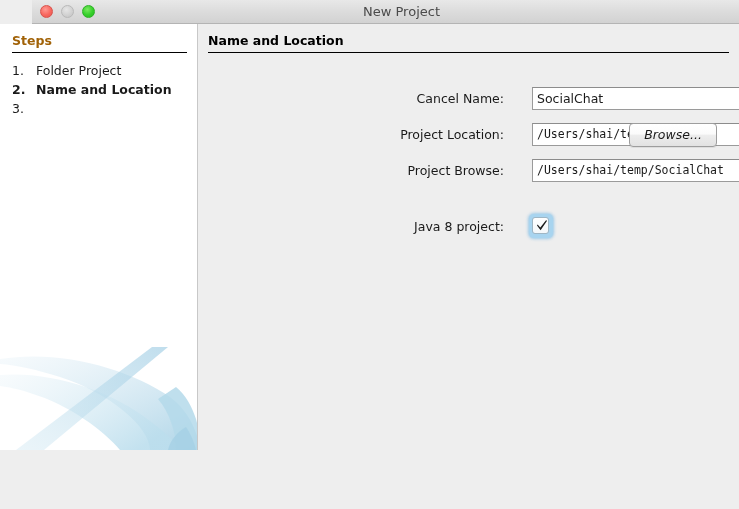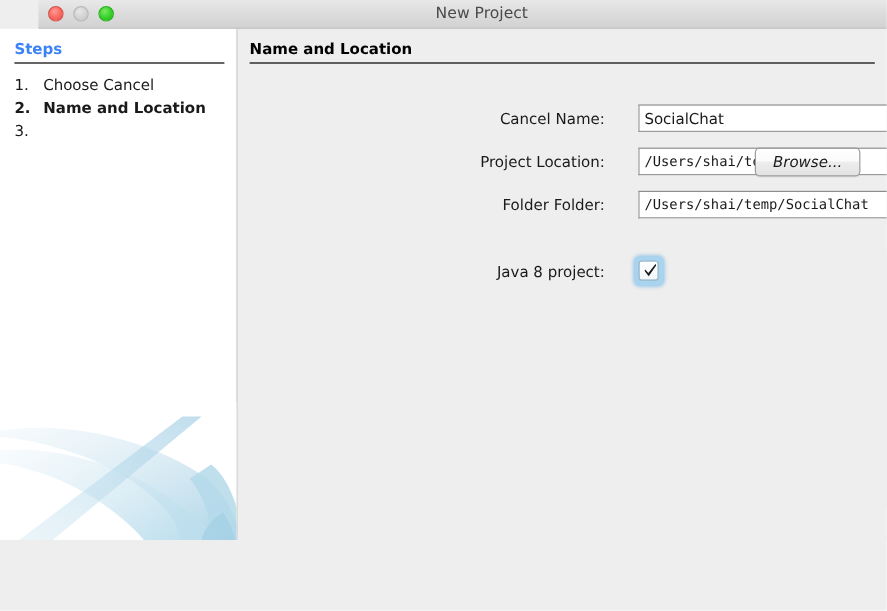--- a/index.html
+++ b/index.html
@@ -69,21 +69,21 @@
     background: #ffffff;
     border-right: 1px solid #c8c8c8;
     box-sizing: border-box;
     overflow: hidden;
   }
   #steps-title {
     position: absolute;
     left: 12px; top: 9px;
     font-size: 12.5px;
     font-weight: bold;
-    color: #3b82f6;
+    color: #a16207;
   }
   #steps-rule {
     position: absolute;
     left: 12px; top: 28px;
     width: 175px;
     height: 1px;
     background: #000000;
   }
   #steps-list {
     position: absolute;
@@ -290,21 +290,21 @@
     </div>
   </div>
 
   <div id="steps-panel">
     <div id="steps-title">Steps</div>
     <div id="steps-rule"></div>
 
     <div id="steps-list">
       <div class="step-row">
         <span class="step-num">1.</span>
-        <span class="step-label">Choose Cancel</span>
+        <span class="step-label">Folder Project</span>
       </div>
       <div class="step-row current">
         <span class="step-num">2.</span>
         <span class="step-label">Name and Location</span>
       </div>
       <div class="step-row">
         <span class="step-num">3.</span>
       </div>
     </div>
 
@@ -346,21 +346,21 @@
     <div class="form-row" id="row-location">
       <div class="label-box">
         <span class="form-label">Project Location:</span>
       </div>
       <div class="text-field mono">/Users/shai/temp</div>
       <div id="browse-button">Browse...</div>
     </div>
 
     <div class="form-row" id="row-folder">
       <div class="label-box">
-        <span class="form-label">Folder Folder:</span>
+        <span class="form-label">Project Browse:</span>
       </div>
       <div class="text-field mono">/Users/shai/temp/SocialChat</div>
     </div>
 
     <div class="form-row" id="row-java">
       <div class="label-box">
         <span class="form-label">Java 8 project:</span>
       </div>
       <div id="java-checkbox-wrap">
         <div id="java-focus-ring"></div>

